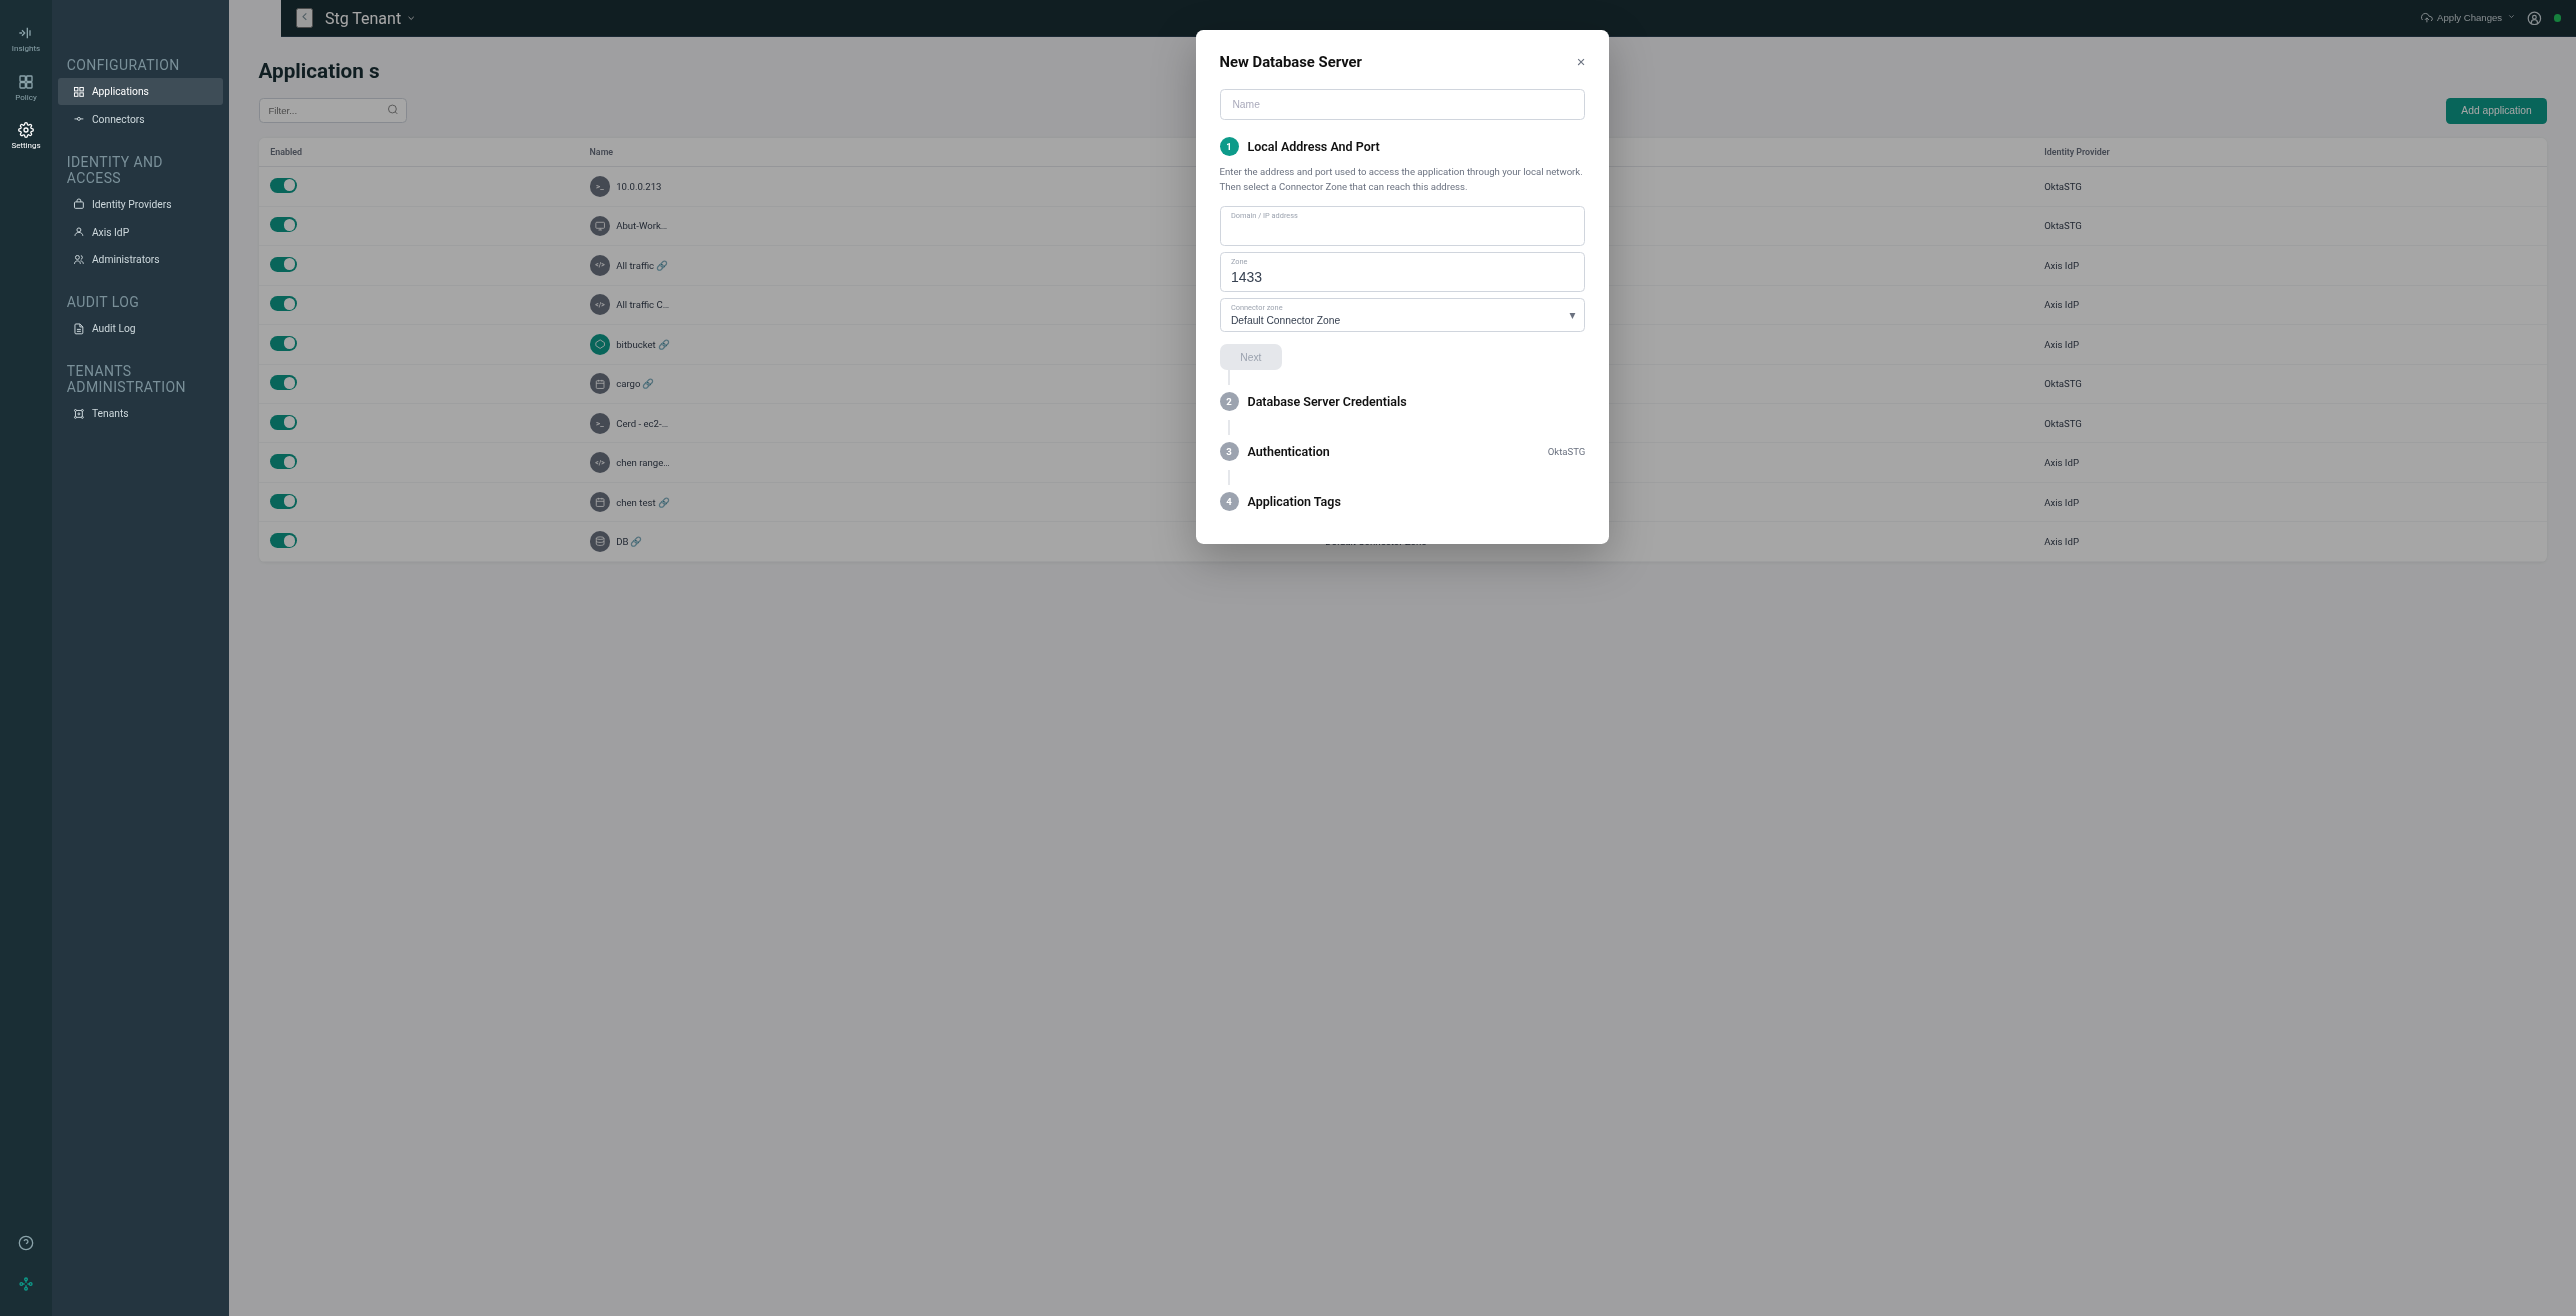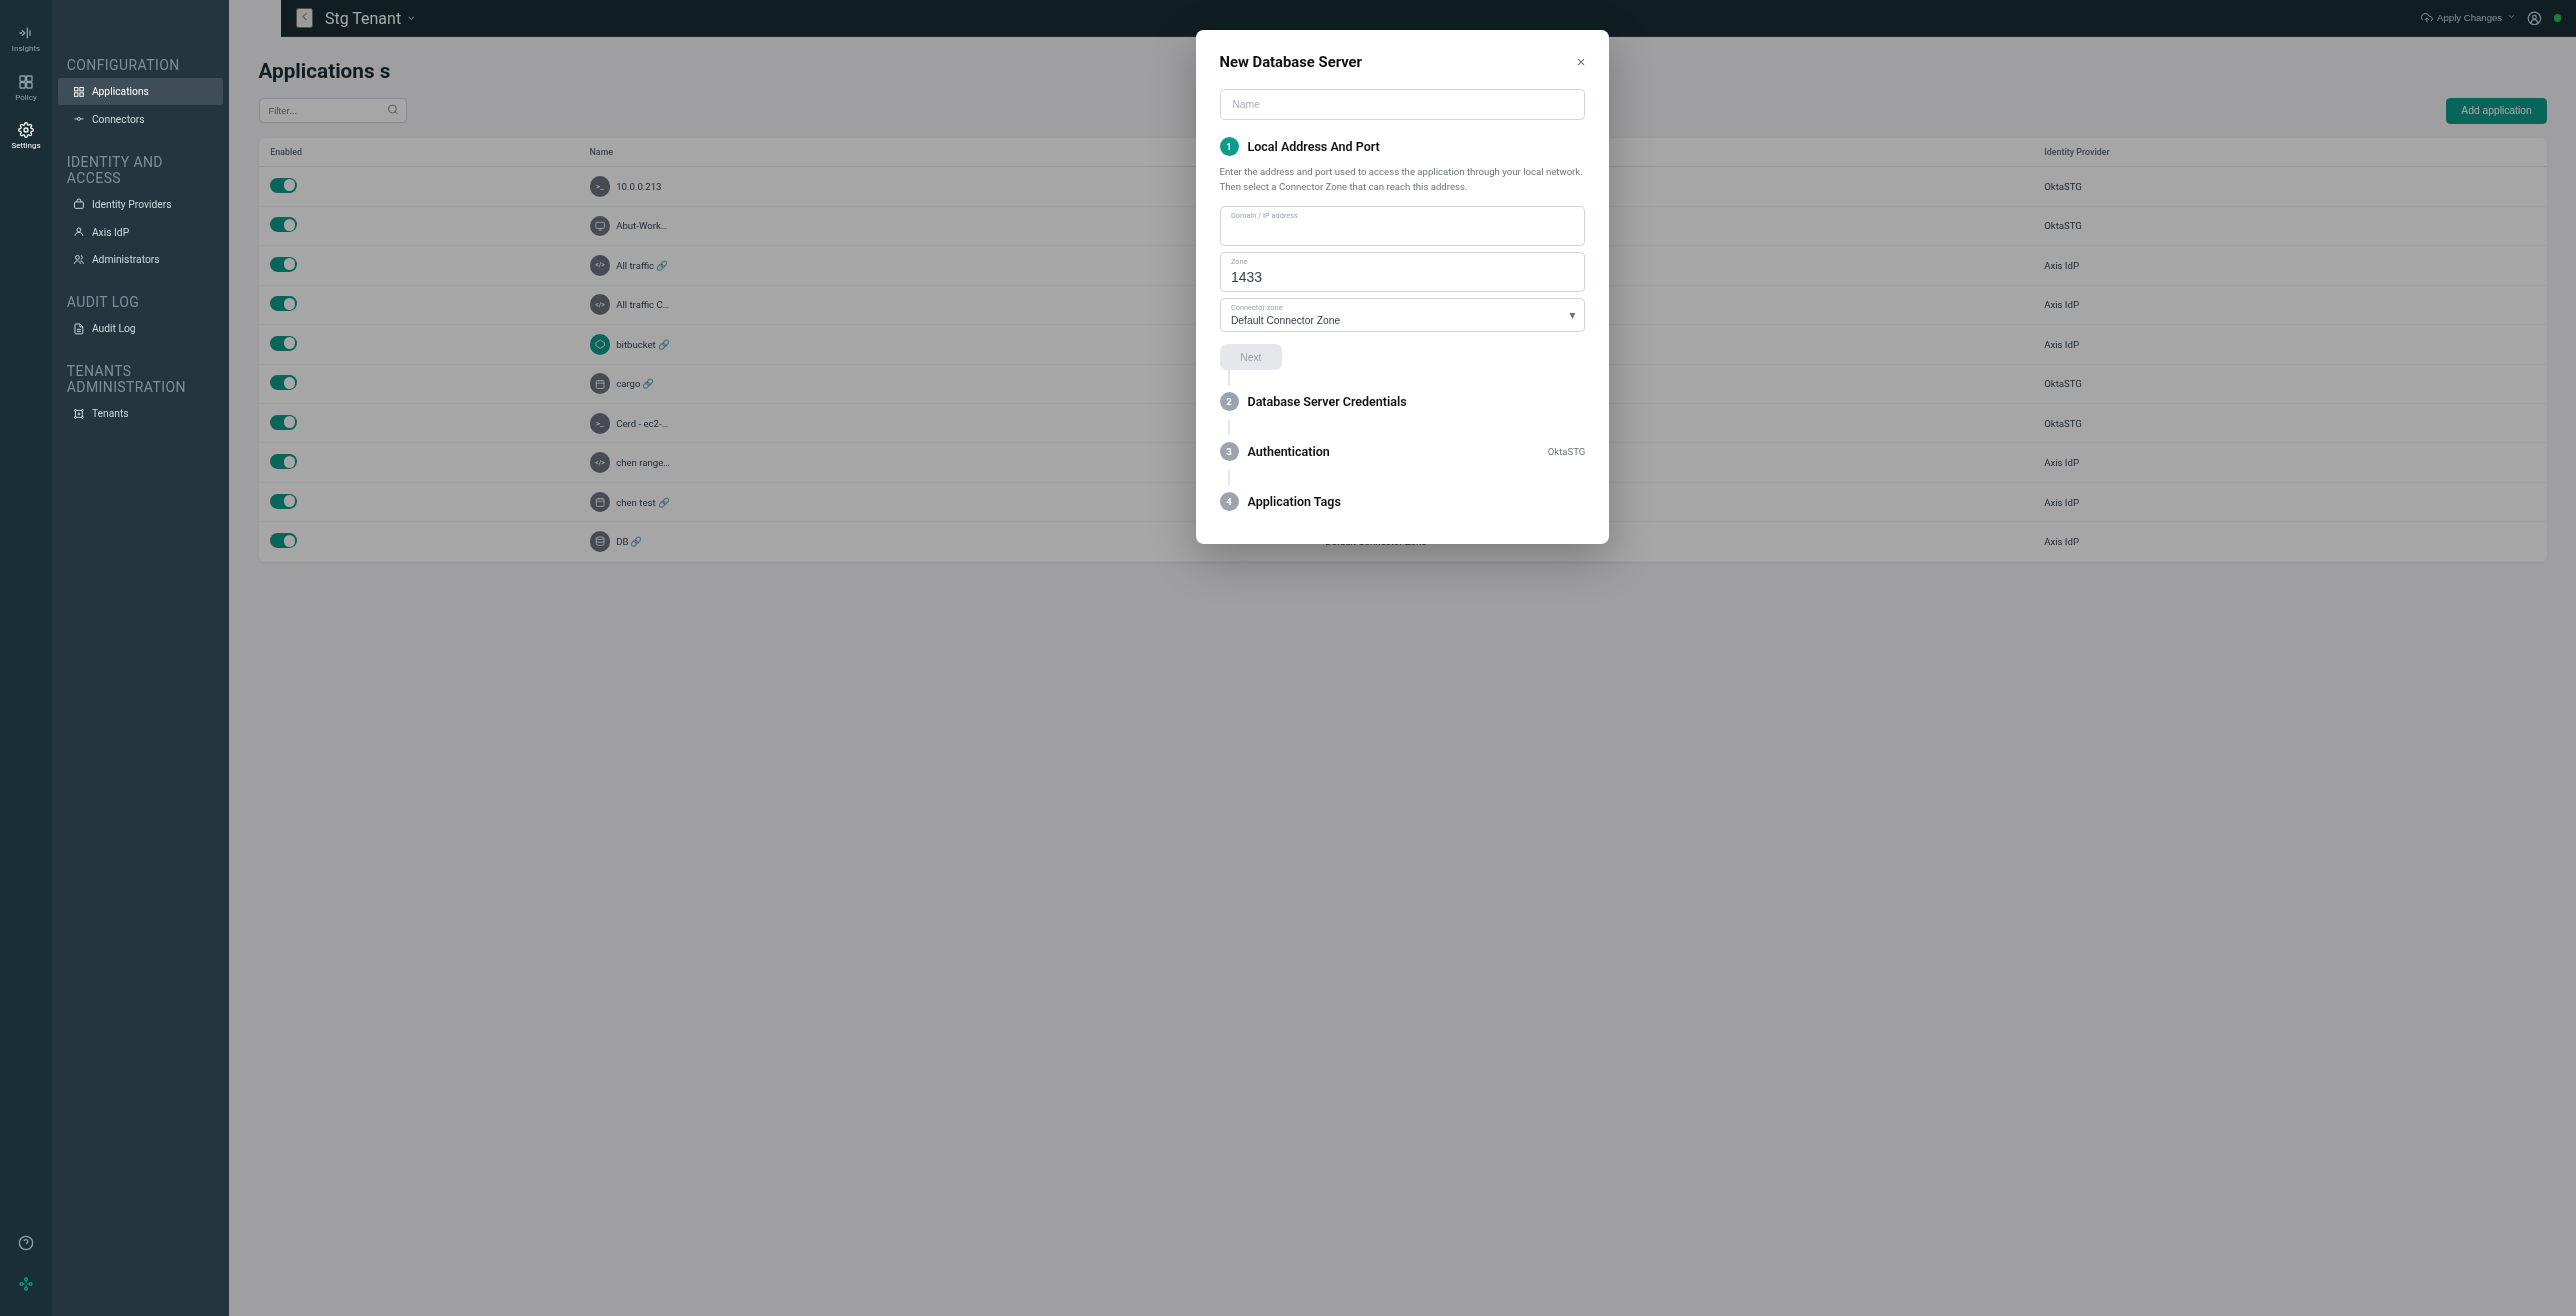--- a/index.html
+++ b/index.html
@@ -459,21 +459,21 @@
             <circle cx="12" cy="12" r="10"></circle>
             <circle cx="12" cy="10" r="3"></circle>
             <path d="M7 20.662V19a5 5 0 0 1 10 0v1.662"></path>
           </svg>
         </div>
         <div class="status-dot"></div>
       </div>
     </div>
 
     <div class="main-inner">
-      <div class="page-title">Applications s</div>
+      <div class="page-title">Application s</div>
       <div class="filter-row">
         <div class="filter-input-wrap">
           <input class="filter-input" type="text" placeholder="Filter..." style="">
           <span class="filter-icon">
             <svg viewBox="0 0 24 24" fill="none" stroke="currentColor" stroke-width="2" width="11.8" height="11.8">
               <circle cx="11" cy="11" r="8"></circle>
                 <line x1="21" y1="21" x2="16.65" y2="16.65"></line>
             </svg>
           </span>
         </div>

